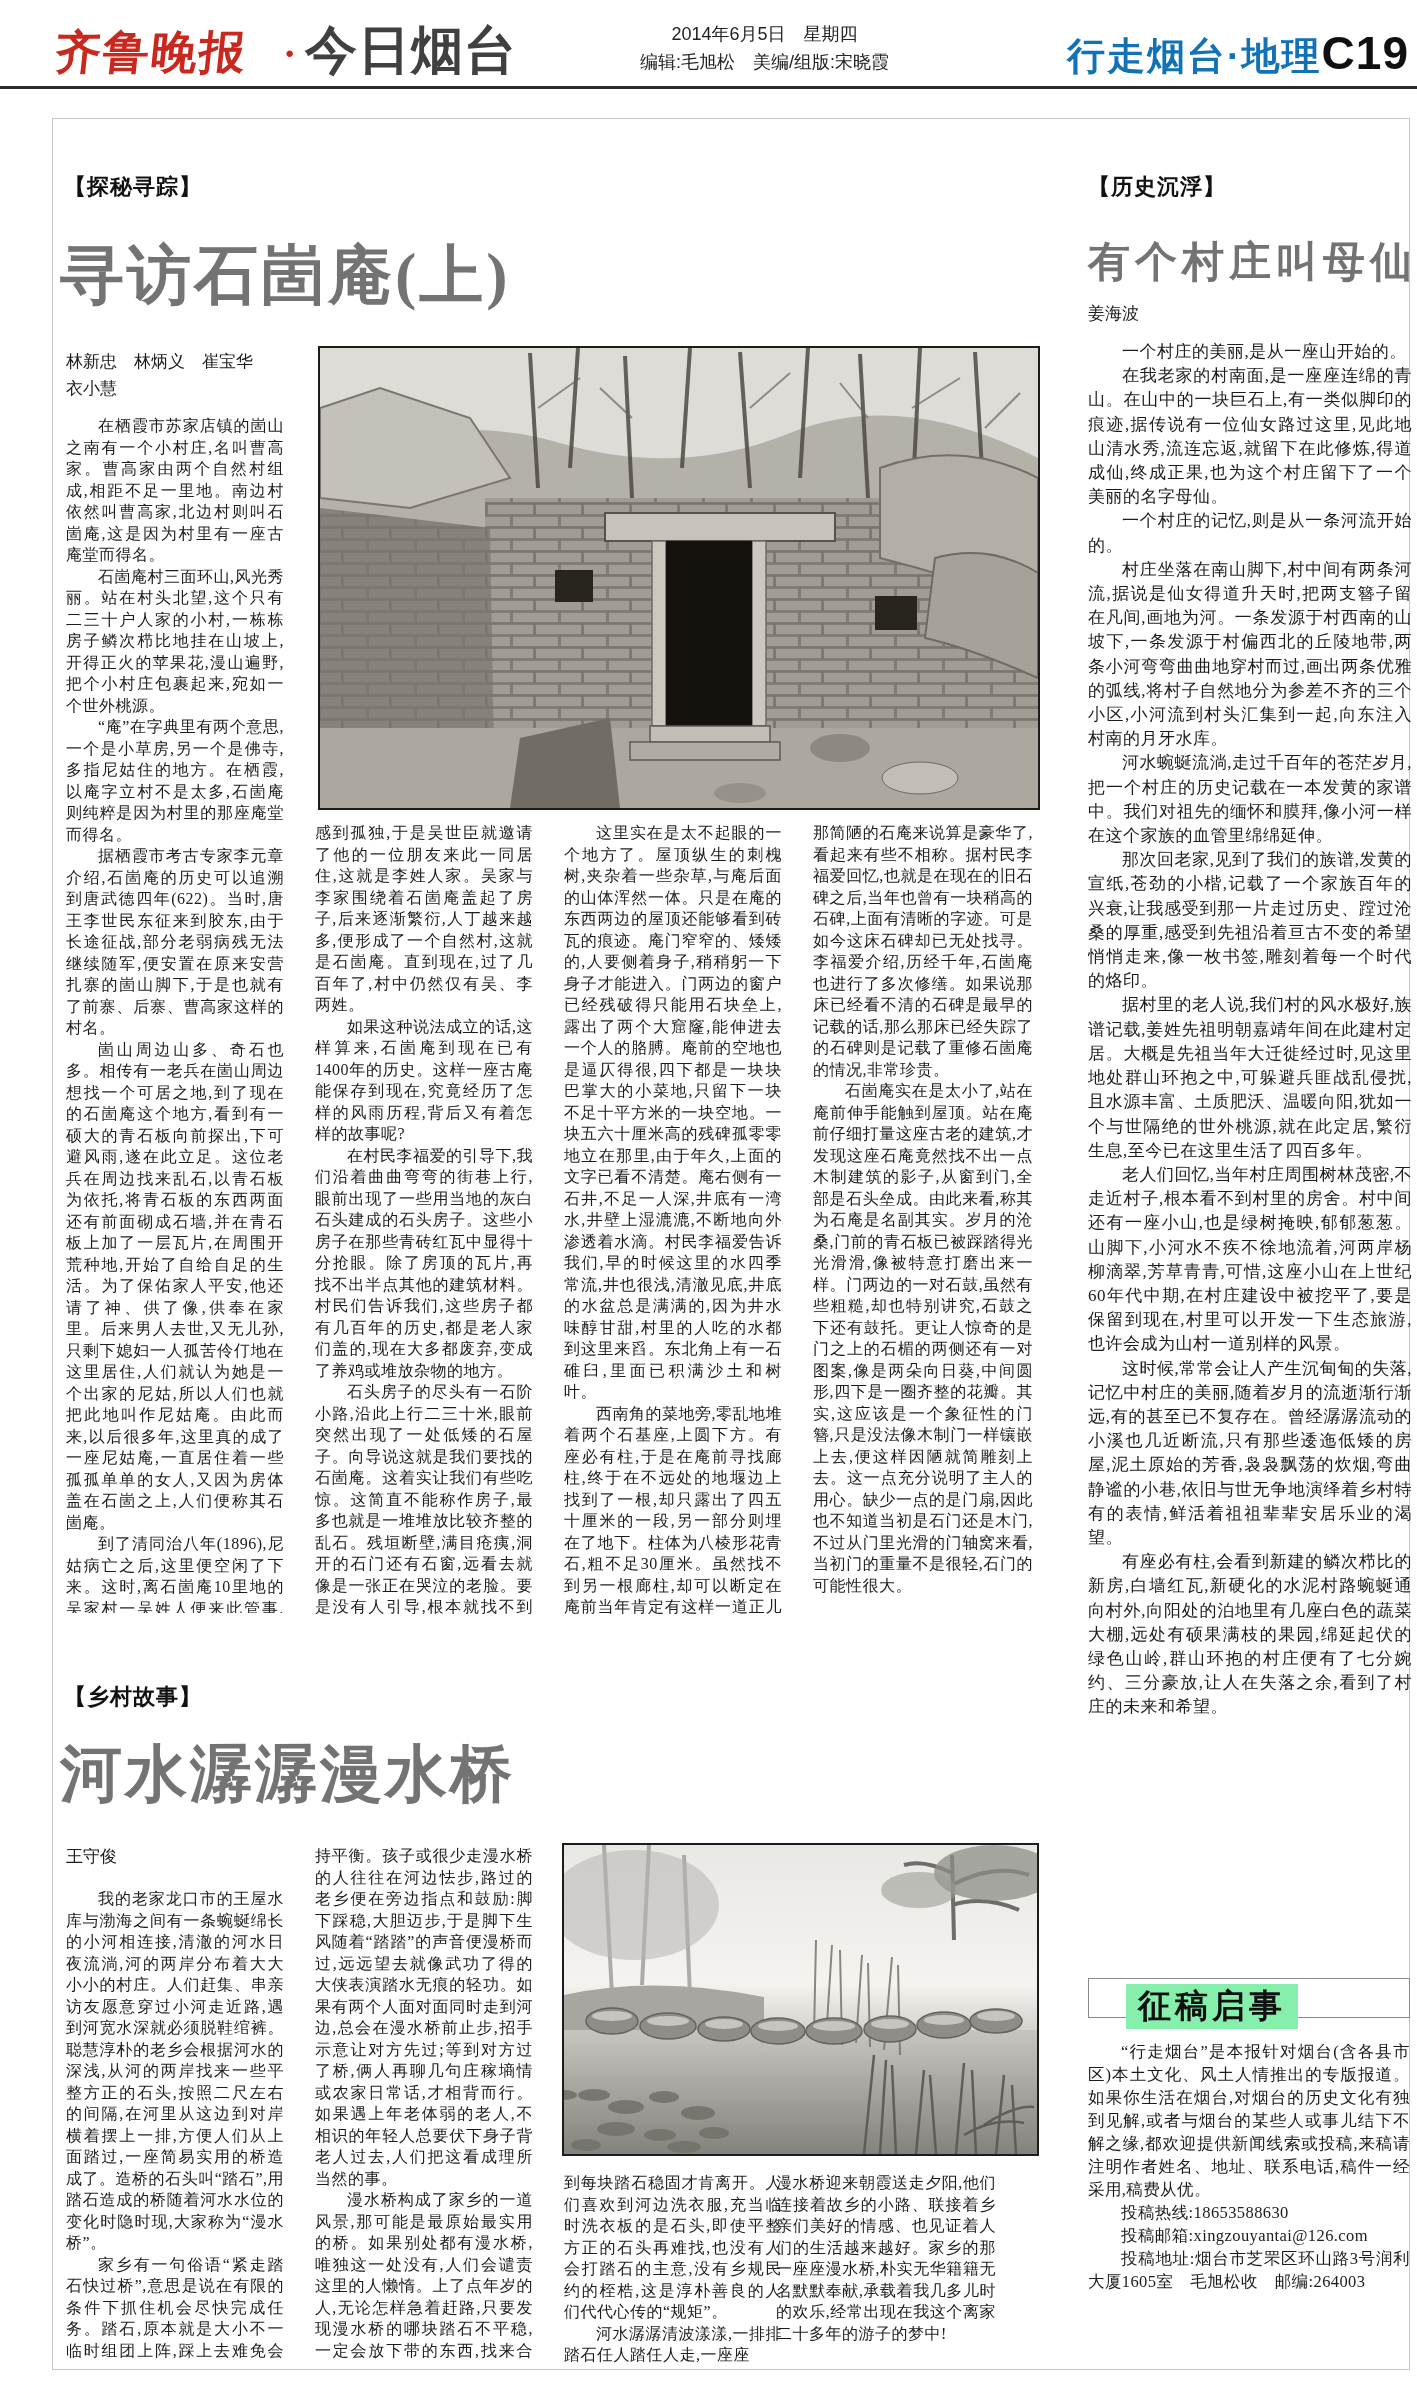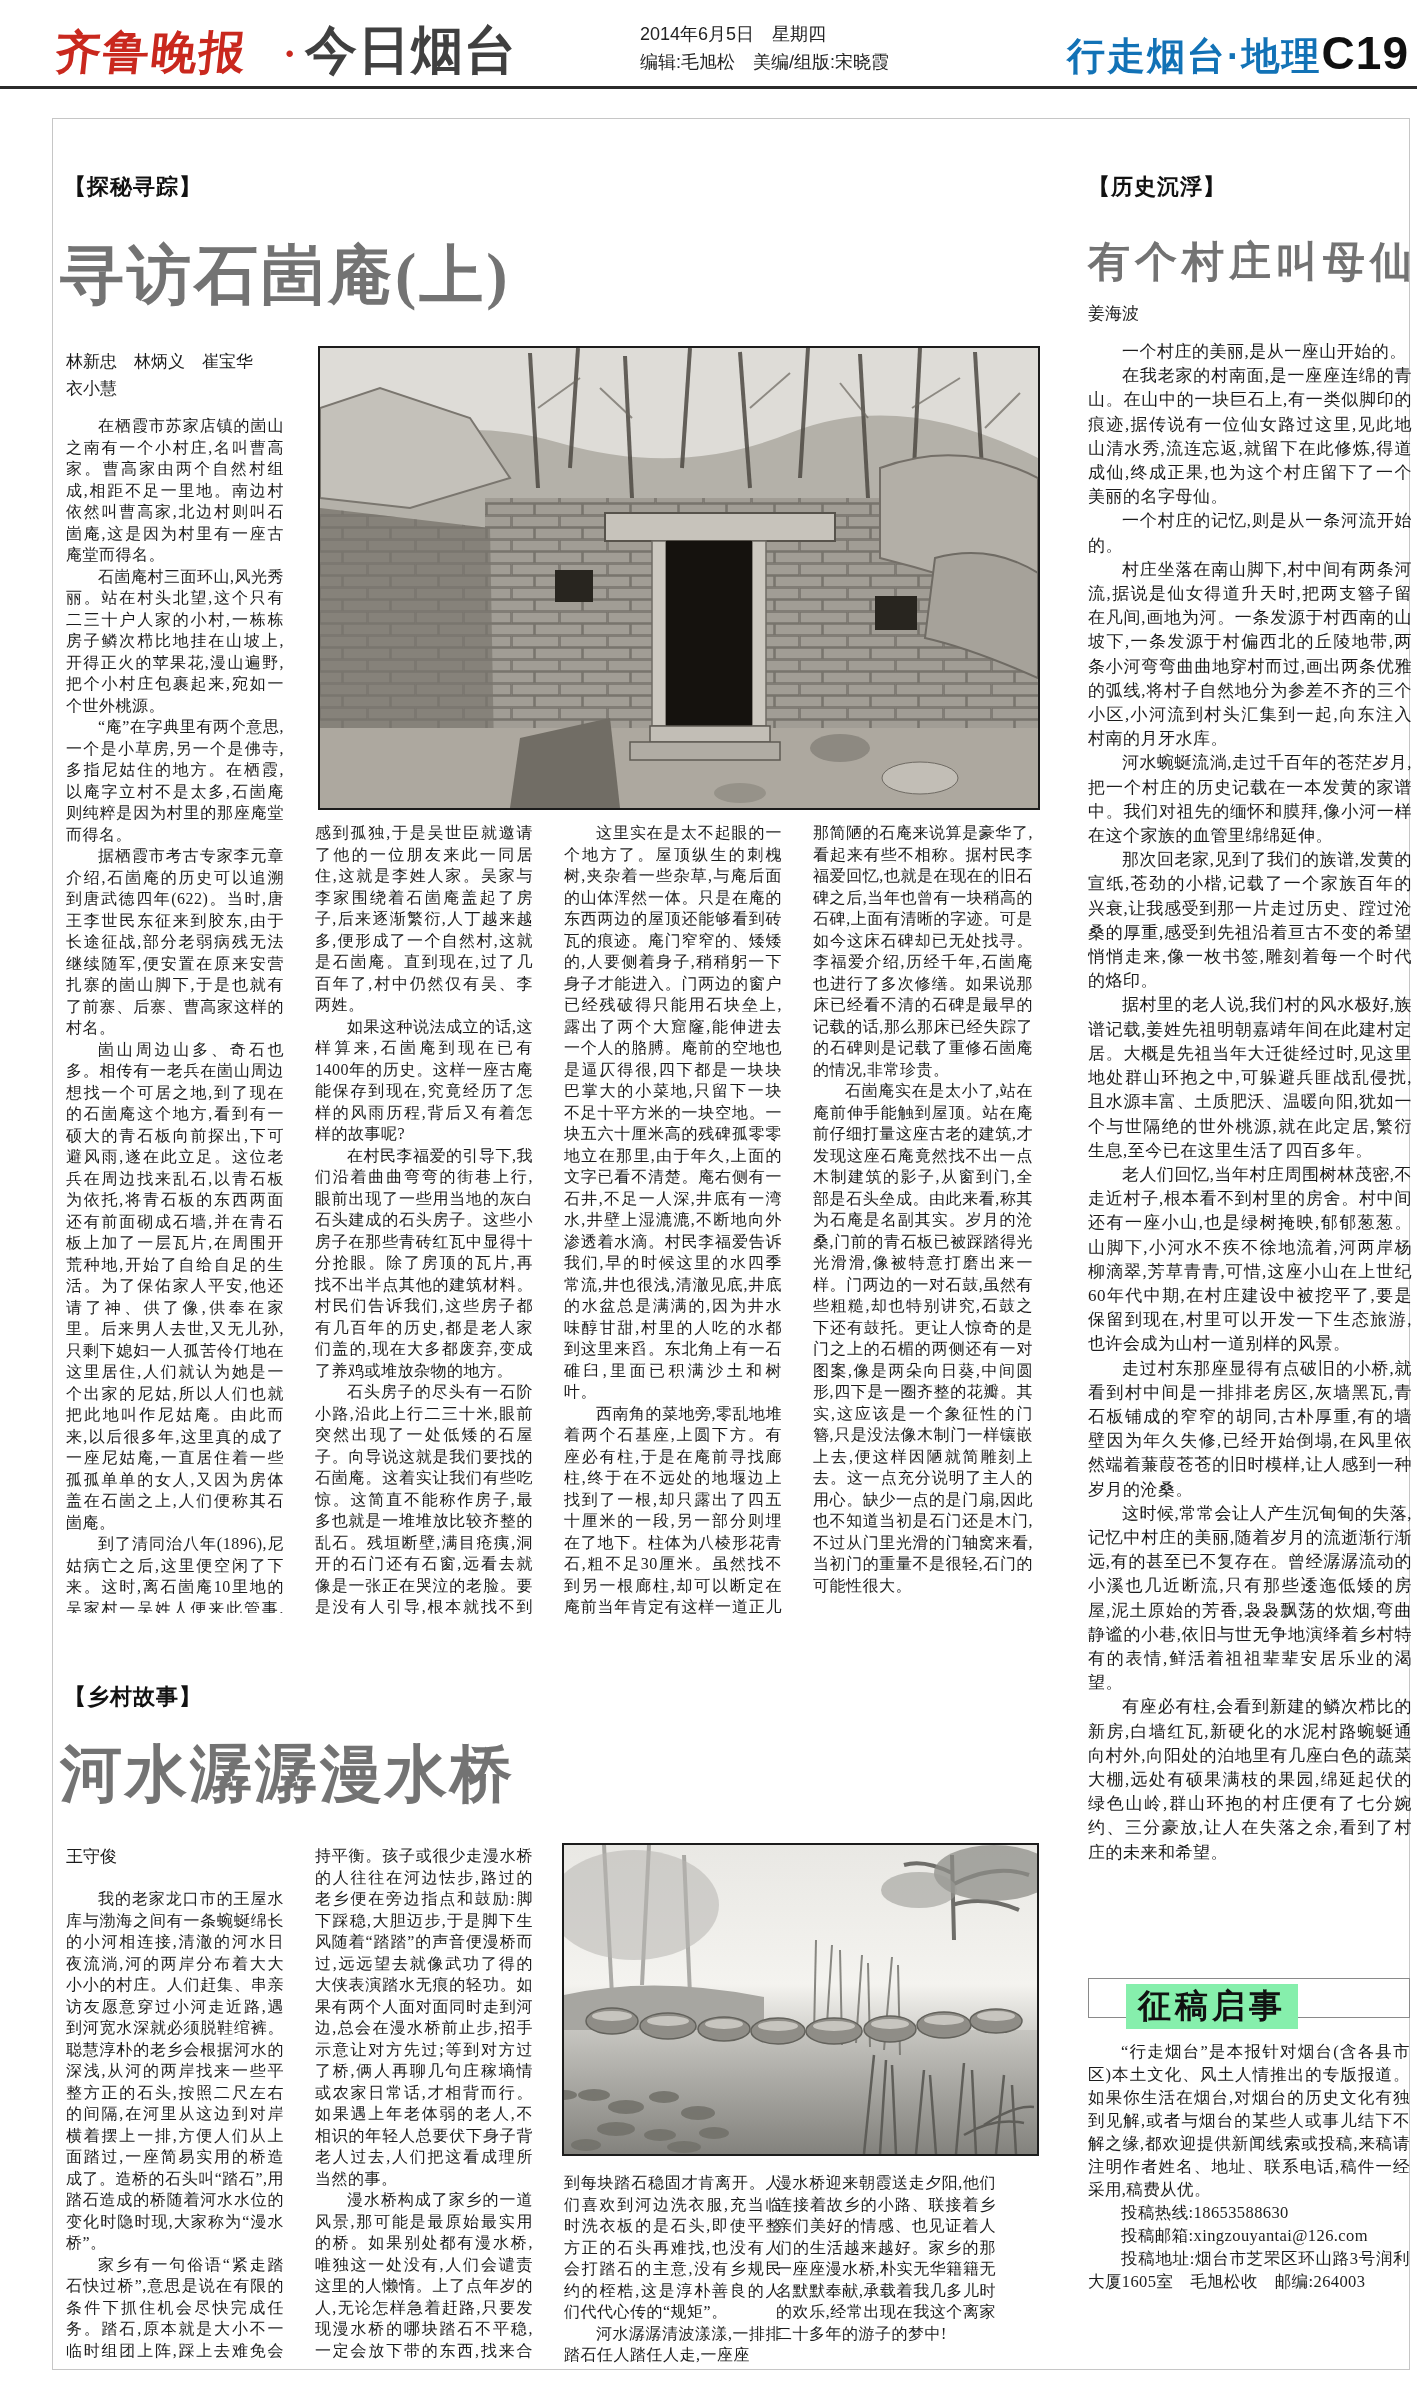--- a/index.html
+++ b/index.html
@@ -5,21 +5,21 @@
   html,body{margin:0;padding:0;background:#e9e9e9;}
   #page{position:relative;width:1417px;height:2383px;background:#ffffff;margin:0 auto;
         font-family:"Liberation Serif", serif;color:#1b1b1b;overflow:hidden;}
   
   .masthead-red{position:absolute;left:55px;top:22px;font-size:46px;font-weight:900;
     color:#c9281e;transform:skewX(-6deg);letter-spacing:2px;font-family:"Liberation Serif",serif;}
   .masthead-dot{position:absolute;left:283px;top:30px;font-size:40px;font-weight:900;color:#c9281e;}
   .masthead-blue{position:absolute;left:305px;top:16px;font-size:52px;font-weight:900;
     color:#404040;font-family:"Liberation Sans",sans-serif;letter-spacing:1px;}
   .hdr-date{position:absolute;left:640px;top:20px;font-size:18px;line-height:28px;color:#222;
-    font-family:"Liberation Sans",sans-serif;}
+    font-family:"Liberation Sans",sans-serif;text-align:center;}
   .hdr-right{position:absolute;right:8px;top:26px;text-align:right;white-space:nowrap;
     font-family:"Liberation Sans",sans-serif;}
   .hdr-section{font-size:38px;font-weight:900;color:#1272b6;letter-spacing:2px;}
   .hdr-page{font-size:46px;font-weight:900;color:#101010;letter-spacing:1px;text-align:center;}
   .hdr-rule{position:absolute;left:0;top:86px;width:1417px;height:3px;background:#2b2b2b;}
   .frame{position:absolute;left:52px;top:118px;width:1356px;height:2250px;border:1px solid #c6c6c6;}
   
   .sec-label{position:absolute;font-size:22px;font-weight:bold;color:#111;letter-spacing:1px;}
   .headline{position:absolute;font-weight:900;color:#737373;font-family:"Liberation Serif",serif;white-space:nowrap;}
   .byline{position:absolute;font-size:17px;color:#1b1b1b;}
@@ -144,21 +144,20 @@
   <div class="byline" style="left:1088px;top:302px;">姜海波</div>
   <div class="col essay" style="left:1088px;top:340px;width:324px;height:1550px;">
     <p>一个村庄的美丽,是从一座山开始的。</p>
     <p>在我老家的村南面,是一座座连绵的青山。在山中的一块巨石上,有一类似脚印的痕迹,据传说有一位仙女路过这里,见此地山清水秀,流连忘返,就留下在此修炼,得道成仙,终成正果,也为这个村庄留下了一个美丽的名字母仙。</p>
     <p>一个村庄的记忆,则是从一条河流开始的。</p>
     <p>村庄坐落在南山脚下,村中间有两条河流,据说是仙女得道升天时,把两支簪子留在凡间,画地为河。一条发源于村西南的山坡下,一条发源于村偏西北的丘陵地带,两条小河弯弯曲曲地穿村而过,画出两条优雅的弧线,将村子自然地分为参差不齐的三个小区,小河流到村头汇集到一起,向东注入村南的月牙水库。</p>
     <p>河水蜿蜒流淌,走过千百年的苍茫岁月,把一个村庄的历史记载在一本发黄的家谱中。我们对祖先的缅怀和膜拜,像小河一样在这个家族的血管里绵绵延伸。</p>
     <p>那次回老家,见到了我们的族谱,发黄的宣纸,苍劲的小楷,记载了一个家族百年的兴衰,让我感受到那一片走过历史、蹚过沧桑的厚重,感受到先祖沿着亘古不变的希望悄悄走来,像一枚书签,雕刻着每一个时代的烙印。</p>
     <p>据村里的老人说,我们村的风水极好,族谱记载,姜姓先祖明朝嘉靖年间在此建村定居。大概是先祖当年大迁徙经过时,见这里地处群山环抱之中,可躲避兵匪战乱侵扰,且水源丰富、土质肥沃、温暖向阳,犹如一个与世隔绝的世外桃源,就在此定居,繁衍生息,至今已在这里生活了四百多年。</p>
     <p>老人们回忆,当年村庄周围树林茂密,不走近村子,根本看不到村里的房舍。村中间还有一座小山,也是绿树掩映,郁郁葱葱。山脚下,小河水不疾不徐地流着,河两岸杨柳滴翠,芳草青青,可惜,这座小山在上世纪60年代中期,在村庄建设中被挖平了,要是保留到现在,村里可以开发一下生态旅游,也许会成为山村一道别样的风景。</p>
-    <p>走过村东那座显得有点破旧的小桥,就看到村中间是一排排老房区,灰墙黑瓦,青石板铺成的窄窄的胡同,古朴厚重,有的墙壁因为年久失修,已经开始倒塌,在风里依然端着蒹葭苍苍的旧时模样,让人感到一种岁月的沧桑。</p>
     <p>这时候,常常会让人产生沉甸甸的失落,记忆中村庄的美丽,随着岁月的流逝渐行渐远,有的甚至已不复存在。曾经潺潺流动的小溪也几近断流,只有那些逶迤低矮的房屋,泥土原始的芳香,袅袅飘荡的炊烟,弯曲静谧的小巷,依旧与世无争地演绎着乡村特有的表情,鲜活着祖祖辈辈安居乐业的渴望。</p>
     <p>有座必有柱,会看到新建的鳞次栉比的新房,白墙红瓦,新硬化的水泥村路蜿蜒通向村外,向阳处的泊地里有几座白色的蔬菜大棚,远处有硕果满枝的果园,绵延起伏的绿色山岭,群山环抱的村庄便有了七分婉约、三分豪放,让人在失落之余,看到了村庄的未来和希望。</p>
   </div>
 
   <div class="sec-label" style="left:64px;top:1682px;">【乡村故事】</div>
   <div class="headline" style="left:60px;top:1732px;font-size:62px;letter-spacing:3px;">河水潺潺漫水桥</div>
   <div class="byline" style="left:66px;top:1845px;">王守俊</div>
 
   <div class="photo" style="left:562px;top:1843px;width:473px;height:309px;">
     <svg width="473" height="309" viewBox="0 0 473 309" xmlns="http://www.w3.org/2000/svg">

